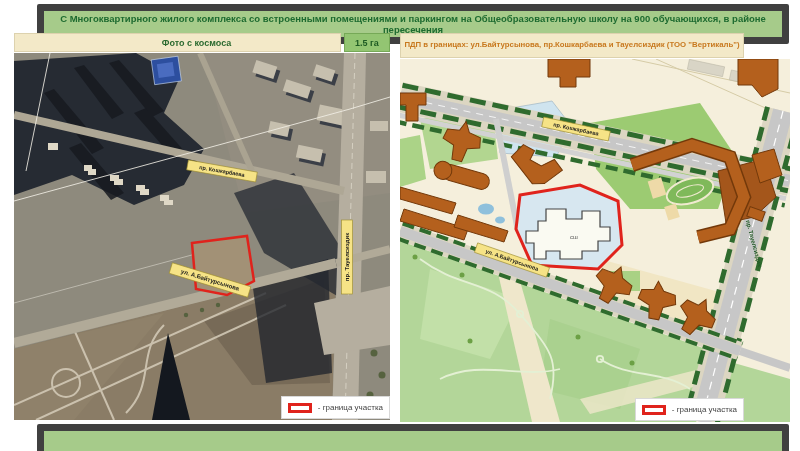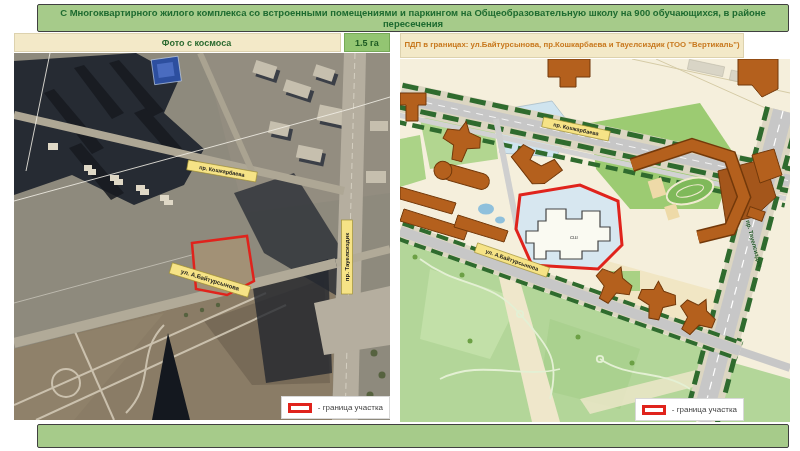--- a/index.html
+++ b/index.html
@@ -1,18 +1,18 @@
 <!DOCTYPE html>
 <html><head>
 <meta charset="utf-8">
 <style>
   html,body{margin:0;padding:0;background:#e8e8e8;}
   .slide{position:relative;width:800px;height:451px;background:#ffffff;overflow:hidden;
          font-family:"Liberation Sans",sans-serif;}
-  .greenbar{position:absolute;left:5px;right:11px;background:#a6cb8a;border:1px solid #404040;border-radius:2px;margin-left:32px;}
+  .greenbar{position:absolute;left:5px;right:11px;background:#a6cb8a;border:7px solid #404040;border-radius:2px;margin-left:32px;}
   .title-bar{top:4px;height:26px;display:flex;flex-direction:column;justify-content:center;}
   .title-bar .t{color:#1e6b30;font-weight:bold;font-size:9.5px;line-height:11.5px;text-align:center;}
   .footer-bar{top:424px;height:22px;}
   .panel{position:absolute;top:33px;}
   .panel-left{left:14px;width:376px;}
   .panel-right{left:400px;width:344px;}
   .hdr-row{display:flex;height:19px;margin-bottom:1px;}
   .hdr{background:#f3e9c8;border:1px solid #ddd2ae;display:flex;align-items:center;justify-content:center;}
   .hdr-left-main{flex:1;}
   .hdr-left-main span{color:#2b6a2f;font-weight:bold;font-size:9px;padding-left:38px;}

